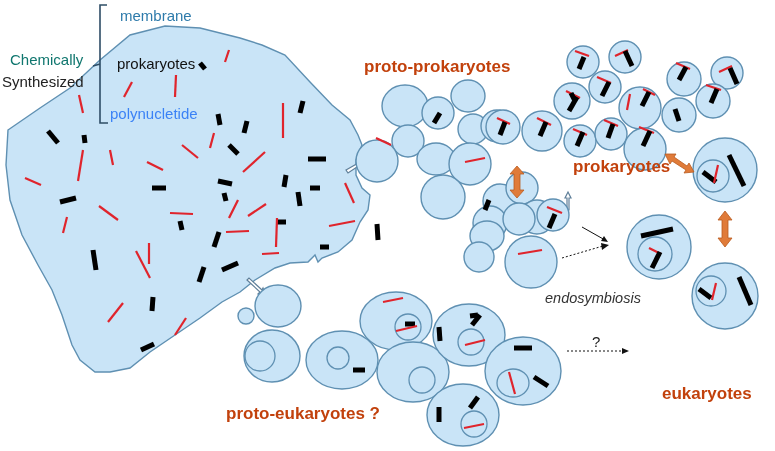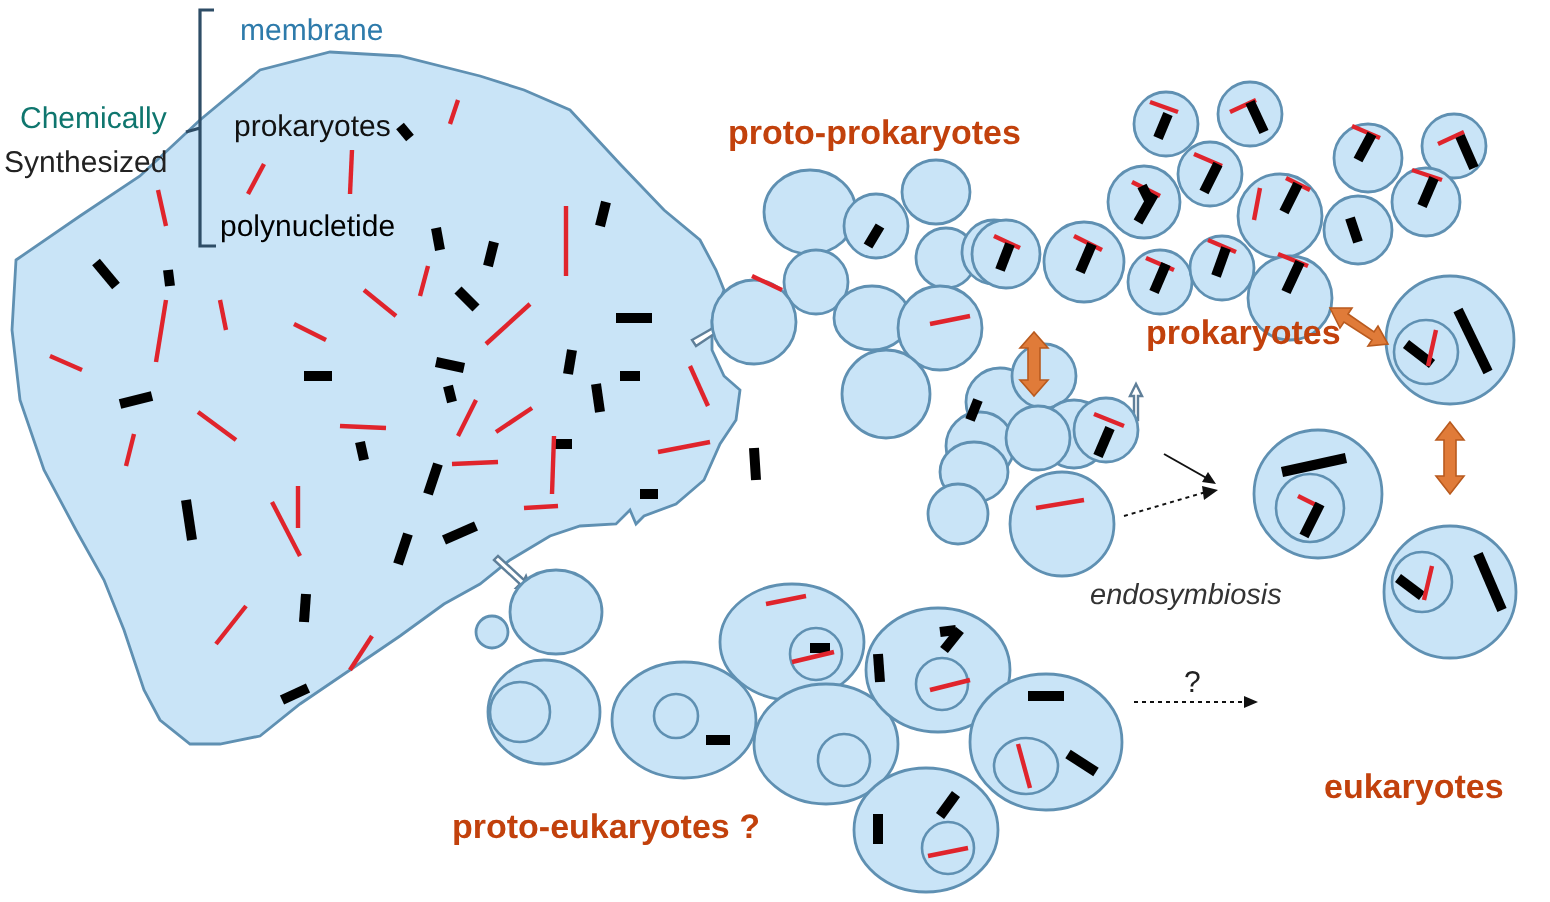--- a/index.html
+++ b/index.html
@@ -254,21 +254,21 @@
   </g>
 
   <g>
     <line class="dash-arrow" x1="567" y1="351" x2="622" y2="351"></line>
     <polygon points="629,351 622,348 622,354" fill="#111"></polygon>
   </g>
 </svg>
 
 <div class="lbl lbl-plain" style="left:120px; top:8px; color:#2e7bab;">membrane</div>
 <div class="lbl lbl-plain" style="left:117px; top:56px; color:#111;">prokaryotes</div>
-<div class="lbl lbl-plain" style="left:110px; top:106px; color:#000000;">polynucletide</div>
+<div class="lbl lbl-plain" style="left:110px; top:106px; color:#3b82f6;">polynucletide</div>
 <div class="lbl lbl-plain" style="left:10px; top:52px; color:#0f766e;">Chemically</div>
 <div class="lbl lbl-plain" style="left:2px; top:74px; color:#222;">Synthesized</div>
 
 <div class="lbl lbl-bold" style="left:364px; top:58px;">proto-prokaryotes</div>
 <div class="lbl lbl-bold" style="left:573px; top:158px;text-align:right;">prokaryotes</div>
 <div class="lbl lbl-italic" style="left:545px; top:291px;">endosymbiosis</div>
 <div class="lbl lbl-plain" style="left:592px; top:334px; color:#222;">?</div>
 <div class="lbl lbl-bold" style="left:662px; top:345px;margin-top:40px;">eukaryotes</div>
 <div class="lbl lbl-bold" style="left:226px; top:405px;">proto-eukaryotes ?</div>
 

